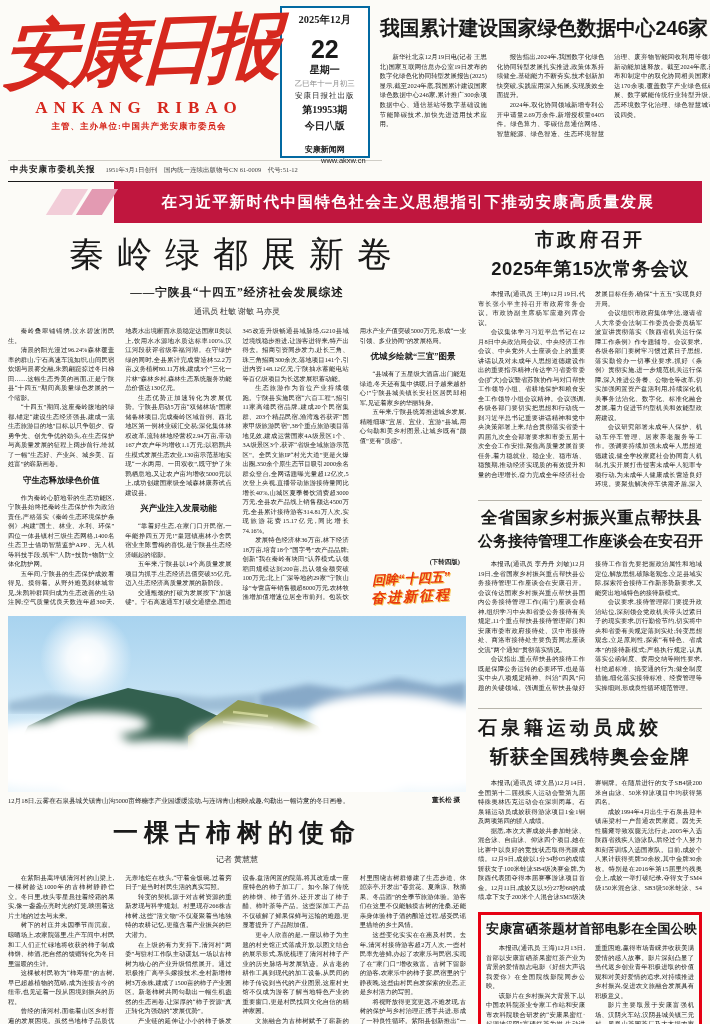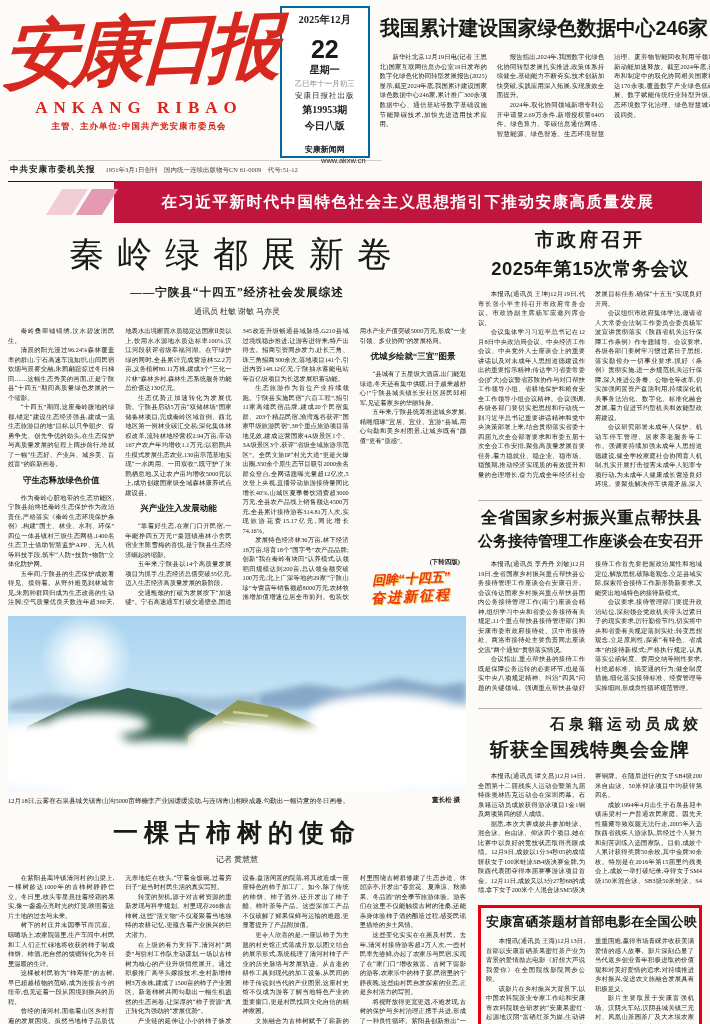--- a/index.html
+++ b/index.html
@@ -76,21 +76,21 @@
 
   
   .gov-h1{font-size:19px;font-weight:900;text-align:center;letter-spacing:3px;font-family:"Liberation Sans",sans-serif;margin-top:4px;}
   .gov-h2{font-size:18.5px;font-weight:900;text-align:center;letter-spacing:.5px;font-family:"Liberation Sans",sans-serif;margin-top:3px;white-space:nowrap;}
   .rail-body{margin-top:8px;column-count:2;column-gap:10px;column-fill:auto;overflow:hidden;}
   .gov-body{height:204px;}
   .railrule{border:none;border-top:1px solid #b7b4ab;margin:7px 0 6px 0;}
   .meet-h1{font-size:16.5px;font-weight:900;text-align:right;font-family:"Liberation Sans",sans-serif;letter-spacing:.5px;white-space:nowrap;}
   .meet-h2{font-size:15px;font-weight:900;text-align:center;font-family:"Liberation Sans",sans-serif;margin-top:3px;white-space:nowrap;}
   .meet-body{height:142px;}
-  .sport-h1{font-size:15px;font-weight:900;text-align:right;letter-spacing:4px;font-family:"Liberation Sans",sans-serif;}
+  .sport-h1{font-size:19px;font-weight:900;text-align:left;letter-spacing:4px;font-family:"Liberation Sans",sans-serif;}
   .sport-h2{font-size:19px;font-weight:900;text-align:center;letter-spacing:1px;font-family:"Liberation Sans",sans-serif;margin-top:3px;}
   .sport-body{height:128px;}
   .moviebox{border:3px solid #e60012;margin-top:6px;padding:5px 5px 4px 5px;background:#fcfbf7;}
   .movie-h{font-size:13px;font-weight:900;text-align:center;font-family:"Liberation Sans",sans-serif;white-space:nowrap;letter-spacing:.2px;}
   .movie-body{height:112px;margin-top:5px;}
 </style>
 </head>
 <body>
 
 <div class="page">

